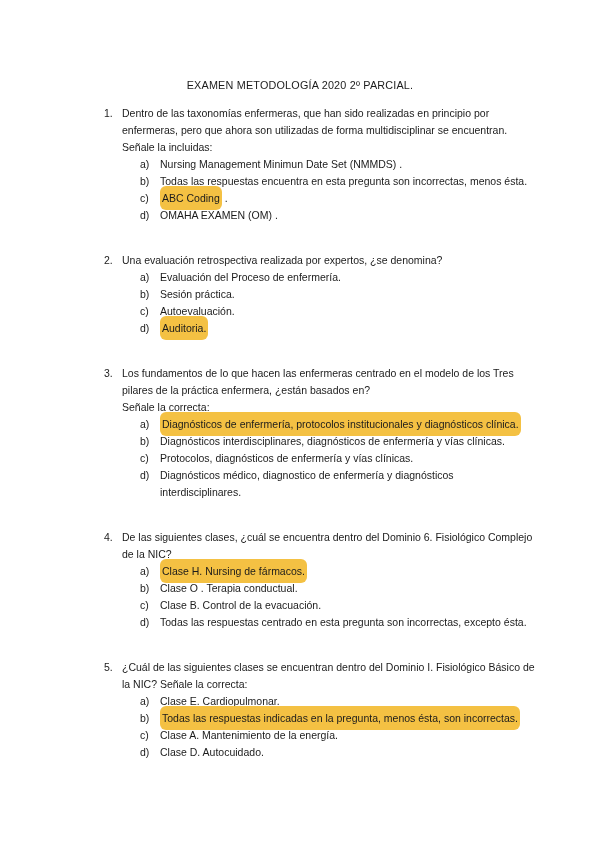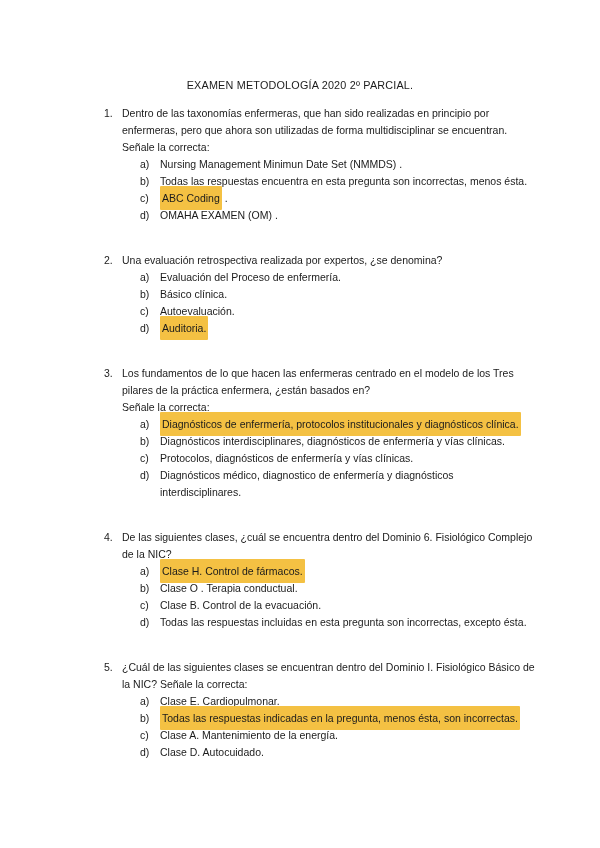--- a/index.html
+++ b/index.html
@@ -61,38 +61,38 @@
   .opt-text {
     flex: 1;
     white-space: pre-line;
   }
   .opt-tail {
     white-space: pre;
   }
   .hl {
     background: var(--hl, #f4c143);
     padding: 6px 2px;
-    border-radius: 1px;
+    border-radius: 6px;
     box-decoration-break: clone;
     -webkit-box-decoration-break: clone;
   }
 </style>
 </head>
 <body>
 
 <div class="page">
   <h1 class="title">EXAMEN METODOLOGÍA 2020 2º PARCIAL.</h1>
   <div class="content">
     <div id="questions">
   <div class="question">
     <div class="q-row">
       <span class="q-num">1.</span>
       <div class="q-prompt">Dentro de las taxonomías enfermeras, que han sido realizadas en principio por
 enfermeras, pero que ahora son utilizadas de forma multidisciplinar se encuentran.
-Señale la correcta:</div>
+Señale la incluidas:</div>
     </div>
     <div class="options">
   <div class="option">
     <span class="opt-letter">a)</span>
     <span class="opt-text"><span class="opt-main">Nursing Management Minimun Date Set (NMMDS) .</span><span class="opt-tail"></span></span>
   </div>
 
   <div class="option">
     <span class="opt-letter">b)</span>
     <span class="opt-text"><span class="opt-main">Todas las respuestas encuentra en esta pregunta son incorrectas, menos ésta.</span><span class="opt-tail"></span></span>
@@ -116,21 +116,21 @@
       <div class="q-prompt">Una evaluación retrospectiva realizada por expertos, ¿se denomina?</div>
     </div>
     <div class="options">
   <div class="option">
     <span class="opt-letter">a)</span>
     <span class="opt-text"><span class="opt-main">Evaluación del Proceso de enfermería.</span><span class="opt-tail"></span></span>
   </div>
 
   <div class="option">
     <span class="opt-letter">b)</span>
-    <span class="opt-text"><span class="opt-main">Básico clínica.</span><span class="opt-tail"></span></span>
+    <span class="opt-text"><span class="opt-main">Sesión práctica.</span><span class="opt-tail"></span></span>
   </div>
 
   <div class="option">
     <span class="opt-letter">c)</span>
     <span class="opt-text"><span class="opt-main">Autoevaluación.</span><span class="opt-tail"></span></span>
   </div>
 
   <div class="option">
     <span class="opt-letter">d)</span>
     <span class="opt-text"><span class="opt-main hl">Auditoria.</span><span class="opt-tail"></span></span>
@@ -171,36 +171,36 @@
 
   <div class="question">
     <div class="q-row">
       <span class="q-num">4.</span>
       <div class="q-prompt">De las siguientes clases, ¿cuál se encuentra dentro del Dominio 6. Fisiológico Complejo
 de la NIC?</div>
     </div>
     <div class="options">
   <div class="option">
     <span class="opt-letter">a)</span>
-    <span class="opt-text"><span class="opt-main hl">Clase H. Control de fármacos.</span><span class="opt-tail"></span></span>
+    <span class="opt-text"><span class="opt-main hl">Clase H. Nursing de fármacos.</span><span class="opt-tail"></span></span>
   </div>
 
   <div class="option">
     <span class="opt-letter">b)</span>
     <span class="opt-text"><span class="opt-main">Clase O . Terapia conductual.</span><span class="opt-tail"></span></span>
   </div>
 
   <div class="option">
     <span class="opt-letter">c)</span>
     <span class="opt-text"><span class="opt-main">Clase B. Control de la evacuación.</span><span class="opt-tail"></span></span>
   </div>
 
   <div class="option">
     <span class="opt-letter">d)</span>
-    <span class="opt-text"><span class="opt-main">Todas las respuestas incluidas en esta pregunta son incorrectas, excepto ésta.</span><span class="opt-tail"></span></span>
+    <span class="opt-text"><span class="opt-main">Todas las respuestas centrado en esta pregunta son incorrectas, excepto ésta.</span><span class="opt-tail"></span></span>
   </div>
 </div>
   </div>
 
   <div class="question">
     <div class="q-row">
       <span class="q-num">5.</span>
       <div class="q-prompt">¿Cuál de las siguientes clases se encuentran dentro del Dominio I. Fisiológico Básico de
 la NIC? Señale la correcta:</div>
     </div>

